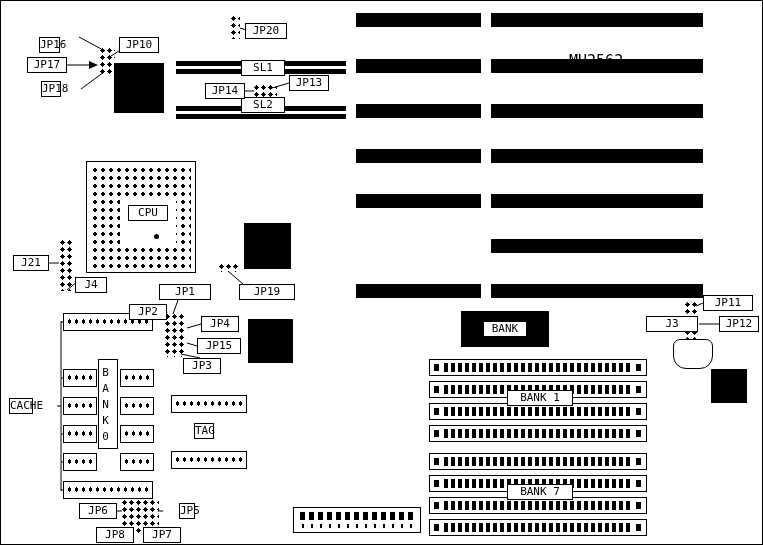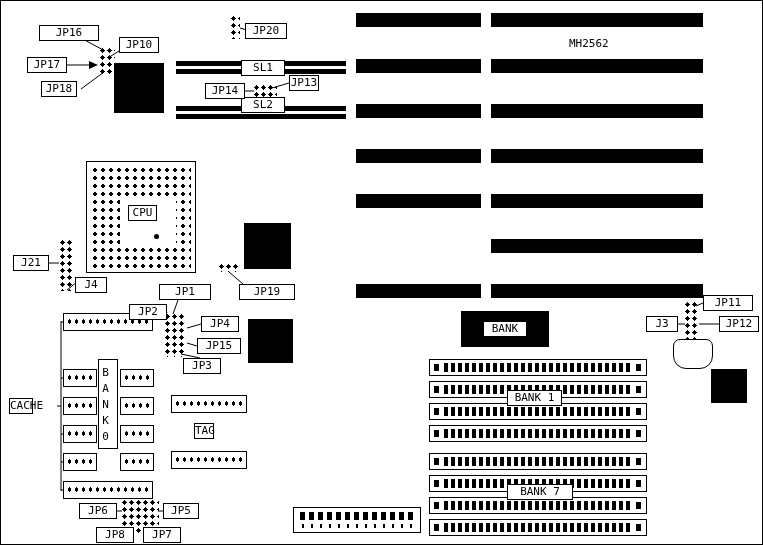--- a/index.html
+++ b/index.html
@@ -9,21 +9,21 @@
     font-family:"DejaVu Sans Mono","Liberation Mono",monospace;
   }
   .leads{position:absolute;left:0;top:0;width:763px;height:545px;z-index:3;pointer-events:none;}
   .leads line{stroke:#000;stroke-width:1;}
   .leads polygon{fill:#000;}
   .lbl{
     position:absolute;height:16px;background:#fff;border:1px solid #000;
     box-sizing:border-box;font-size:11px;line-height:14px;text-align:center;
     color:#000;z-index:5;white-space:nowrap;
   }
-  .txt{position:absolute;font-size:11px;color:#000;z-index:2;}
+  .txt{position:absolute;font-size:15px;color:#000;z-index:2;margin-top:15px;}
   .bar{position:absolute;height:14px;background:#000;z-index:1;}
   .slotbar{
     position:absolute;height:13px;z-index:1;
     background:linear-gradient(#000 0 5px,#fff 5px 8px,#000 8px 13px);
   }
   .chip{position:absolute;background:#000;z-index:2;}
   .pins{
     position:absolute;z-index:2;
     background-image:radial-gradient(#000 2px,transparent 2.1px);
     background-size:7px 7px;
@@ -138,21 +138,21 @@
   <div class="pins" style="left:163px;top:312px;width:22px;height:44px"></div>
   <div class="pins" style="left:58px;top:238px;width:13px;height:52px"></div>
   <div class="pins" style="left:683px;top:300px;width:14px;height:42px"></div>
   <div class="pins" style="left:120px;top:498px;width:38px;height:34px"></div>
 
   <div class="pga" style="left:85px;top:160px;width:110px;height:112px">
     <div class="pga-dots"></div>
     <div class="pga-center" style="left:33px;top:36px;width:56px;height:48px"></div>
     <div class="cpu-dot" style="left:67px;top:72px"></div>
   </div>
-  <div class="lbl" style="left:127px;top:204px;width:29px">CPU</div>
+  <div class="lbl" style="left:127px;top:204px;width:40px">CPU</div>
 
   <div class="chip" style="left:460px;top:310px;width:88px;height:36px"></div>
   <div class="lbl" style="left:482px;top:320px;width:44px">BANK</div>
 
   <div class="din" style="left:672px;top:338px;width:40px;height:30px"></div>
 
   <div class="dip" style="left:62px;top:312px;width:90px"></div>
   <div class="dip" style="left:62px;top:368px;width:34px"></div>
   <div class="dip" style="left:119px;top:368px;width:34px"></div>
   <div class="dip" style="left:62px;top:396px;width:34px"></div>
@@ -165,47 +165,47 @@
   <div class="vlabel" style="left:97px;top:358px;width:20px;height:90px">BANK0</div>
 
   <div class="dip" style="left:170px;top:394px;width:76px"></div>
   <div class="lbl" style="left:193px;top:422px;width:20px">TAG</div>
   <div class="dip" style="left:170px;top:450px;width:76px"></div>
 
   <div class="simm" style="left:428px;top:358px"></div>
   <div class="simm" style="left:428px;top:380px"></div>
   <div class="simm" style="left:428px;top:402px"></div>
   <div class="simm" style="left:428px;top:424px"></div>
-  <div class="lbl" style="left:506px;top:389px;width:55px">BANK 1</div>
+  <div class="lbl" style="left:506px;top:389px;width:66px">BANK 1</div>
 
   <div class="simm" style="left:428px;top:452px"></div>
   <div class="simm" style="left:428px;top:474px"></div>
   <div class="simm" style="left:428px;top:496px"></div>
   <div class="simm" style="left:428px;top:518px"></div>
   <div class="lbl" style="left:506px;top:483px;width:66px">BANK 7</div>
 
   <div class="conn" style="left:292px;top:506px;width:128px;height:26px"></div>
 
-  <div class="lbl" style="left:38px;top:24px;width:60px">JP16</div>
+  <div class="lbl" style="left:38px;top:36px;width:21px">JP16</div>
   <div class="lbl" style="left:118px;top:36px;width:40px">JP10</div>
   <div class="lbl" style="left:26px;top:56px;width:40px">JP17</div>
-  <div class="lbl" style="left:40px;top:80px;width:36px">JP18</div>
+  <div class="lbl" style="left:40px;top:80px;width:20px">JP18</div>
   <div class="lbl" style="left:244px;top:22px;width:42px">JP20</div>
   <div class="lbl" style="left:204px;top:82px;width:40px">JP14</div>
-  <div class="lbl" style="left:288px;top:74px;width:30px">JP13</div>
+  <div class="lbl" style="left:288px;top:74px;width:40px">JP13</div>
   <div class="lbl" style="left:12px;top:254px;width:36px">J21</div>
   <div class="lbl" style="left:74px;top:276px;width:32px">J4</div>
   <div class="lbl" style="left:158px;top:283px;width:52px">JP1</div>
   <div class="lbl" style="left:128px;top:303px;width:38px">JP2</div>
   <div class="lbl" style="left:200px;top:315px;width:38px">JP4</div>
   <div class="lbl" style="left:196px;top:337px;width:44px">JP15</div>
   <div class="lbl" style="left:182px;top:357px;width:38px">JP3</div>
   <div class="lbl" style="left:238px;top:283px;width:56px">JP19</div>
   <div class="lbl" style="left:8px;top:397px;width:24px">CACHE</div>
-  <div class="lbl" style="left:645px;top:315px;width:32px">J3</div>
+  <div class="lbl" style="left:645px;top:315px;width:52px">J3</div>
   <div class="lbl" style="left:702px;top:294px;width:50px">JP11</div>
   <div class="lbl" style="left:718px;top:315px;width:40px">JP12</div>
   <div class="lbl" style="left:78px;top:502px;width:38px">JP6</div>
-  <div class="lbl" style="left:162px;top:502px;width:36px">JP5</div>
+  <div class="lbl" style="left:178px;top:502px;width:16px">JP5</div>
   <div class="lbl" style="left:95px;top:526px;width:38px">JP8</div>
   <div class="lbl" style="left:142px;top:526px;width:38px">JP7</div>
 
 </div>
 
 </body></html>

